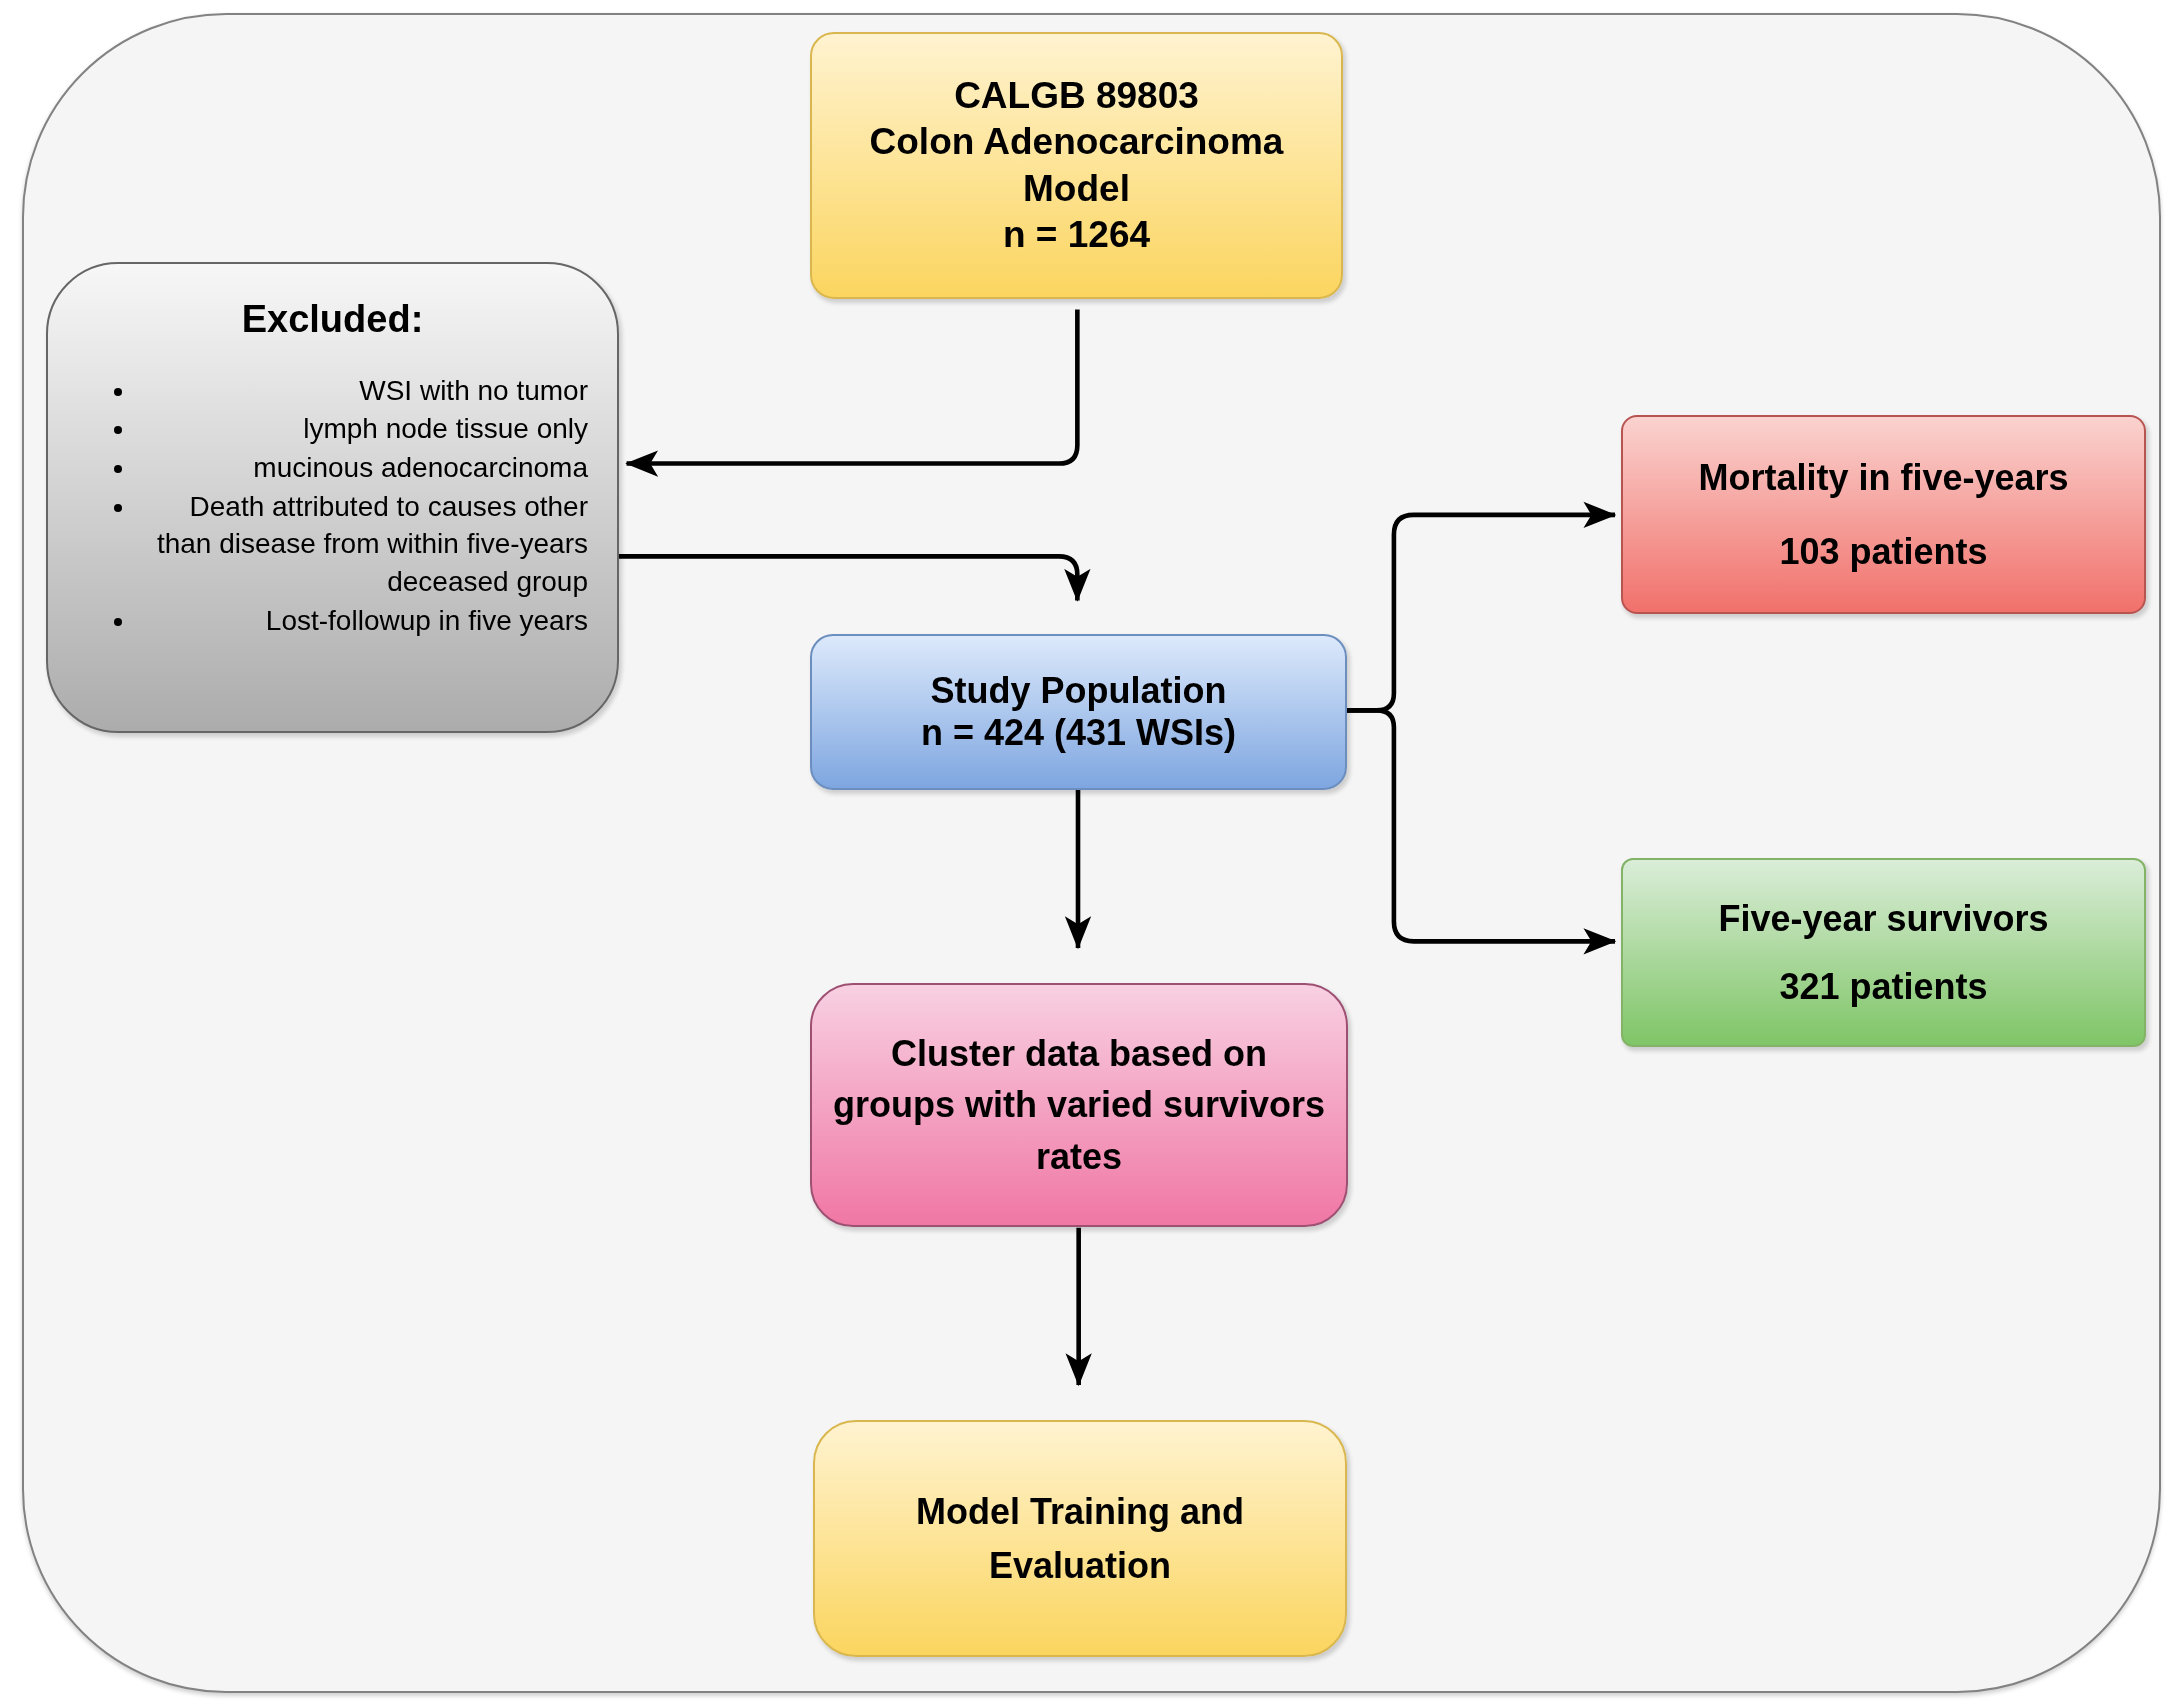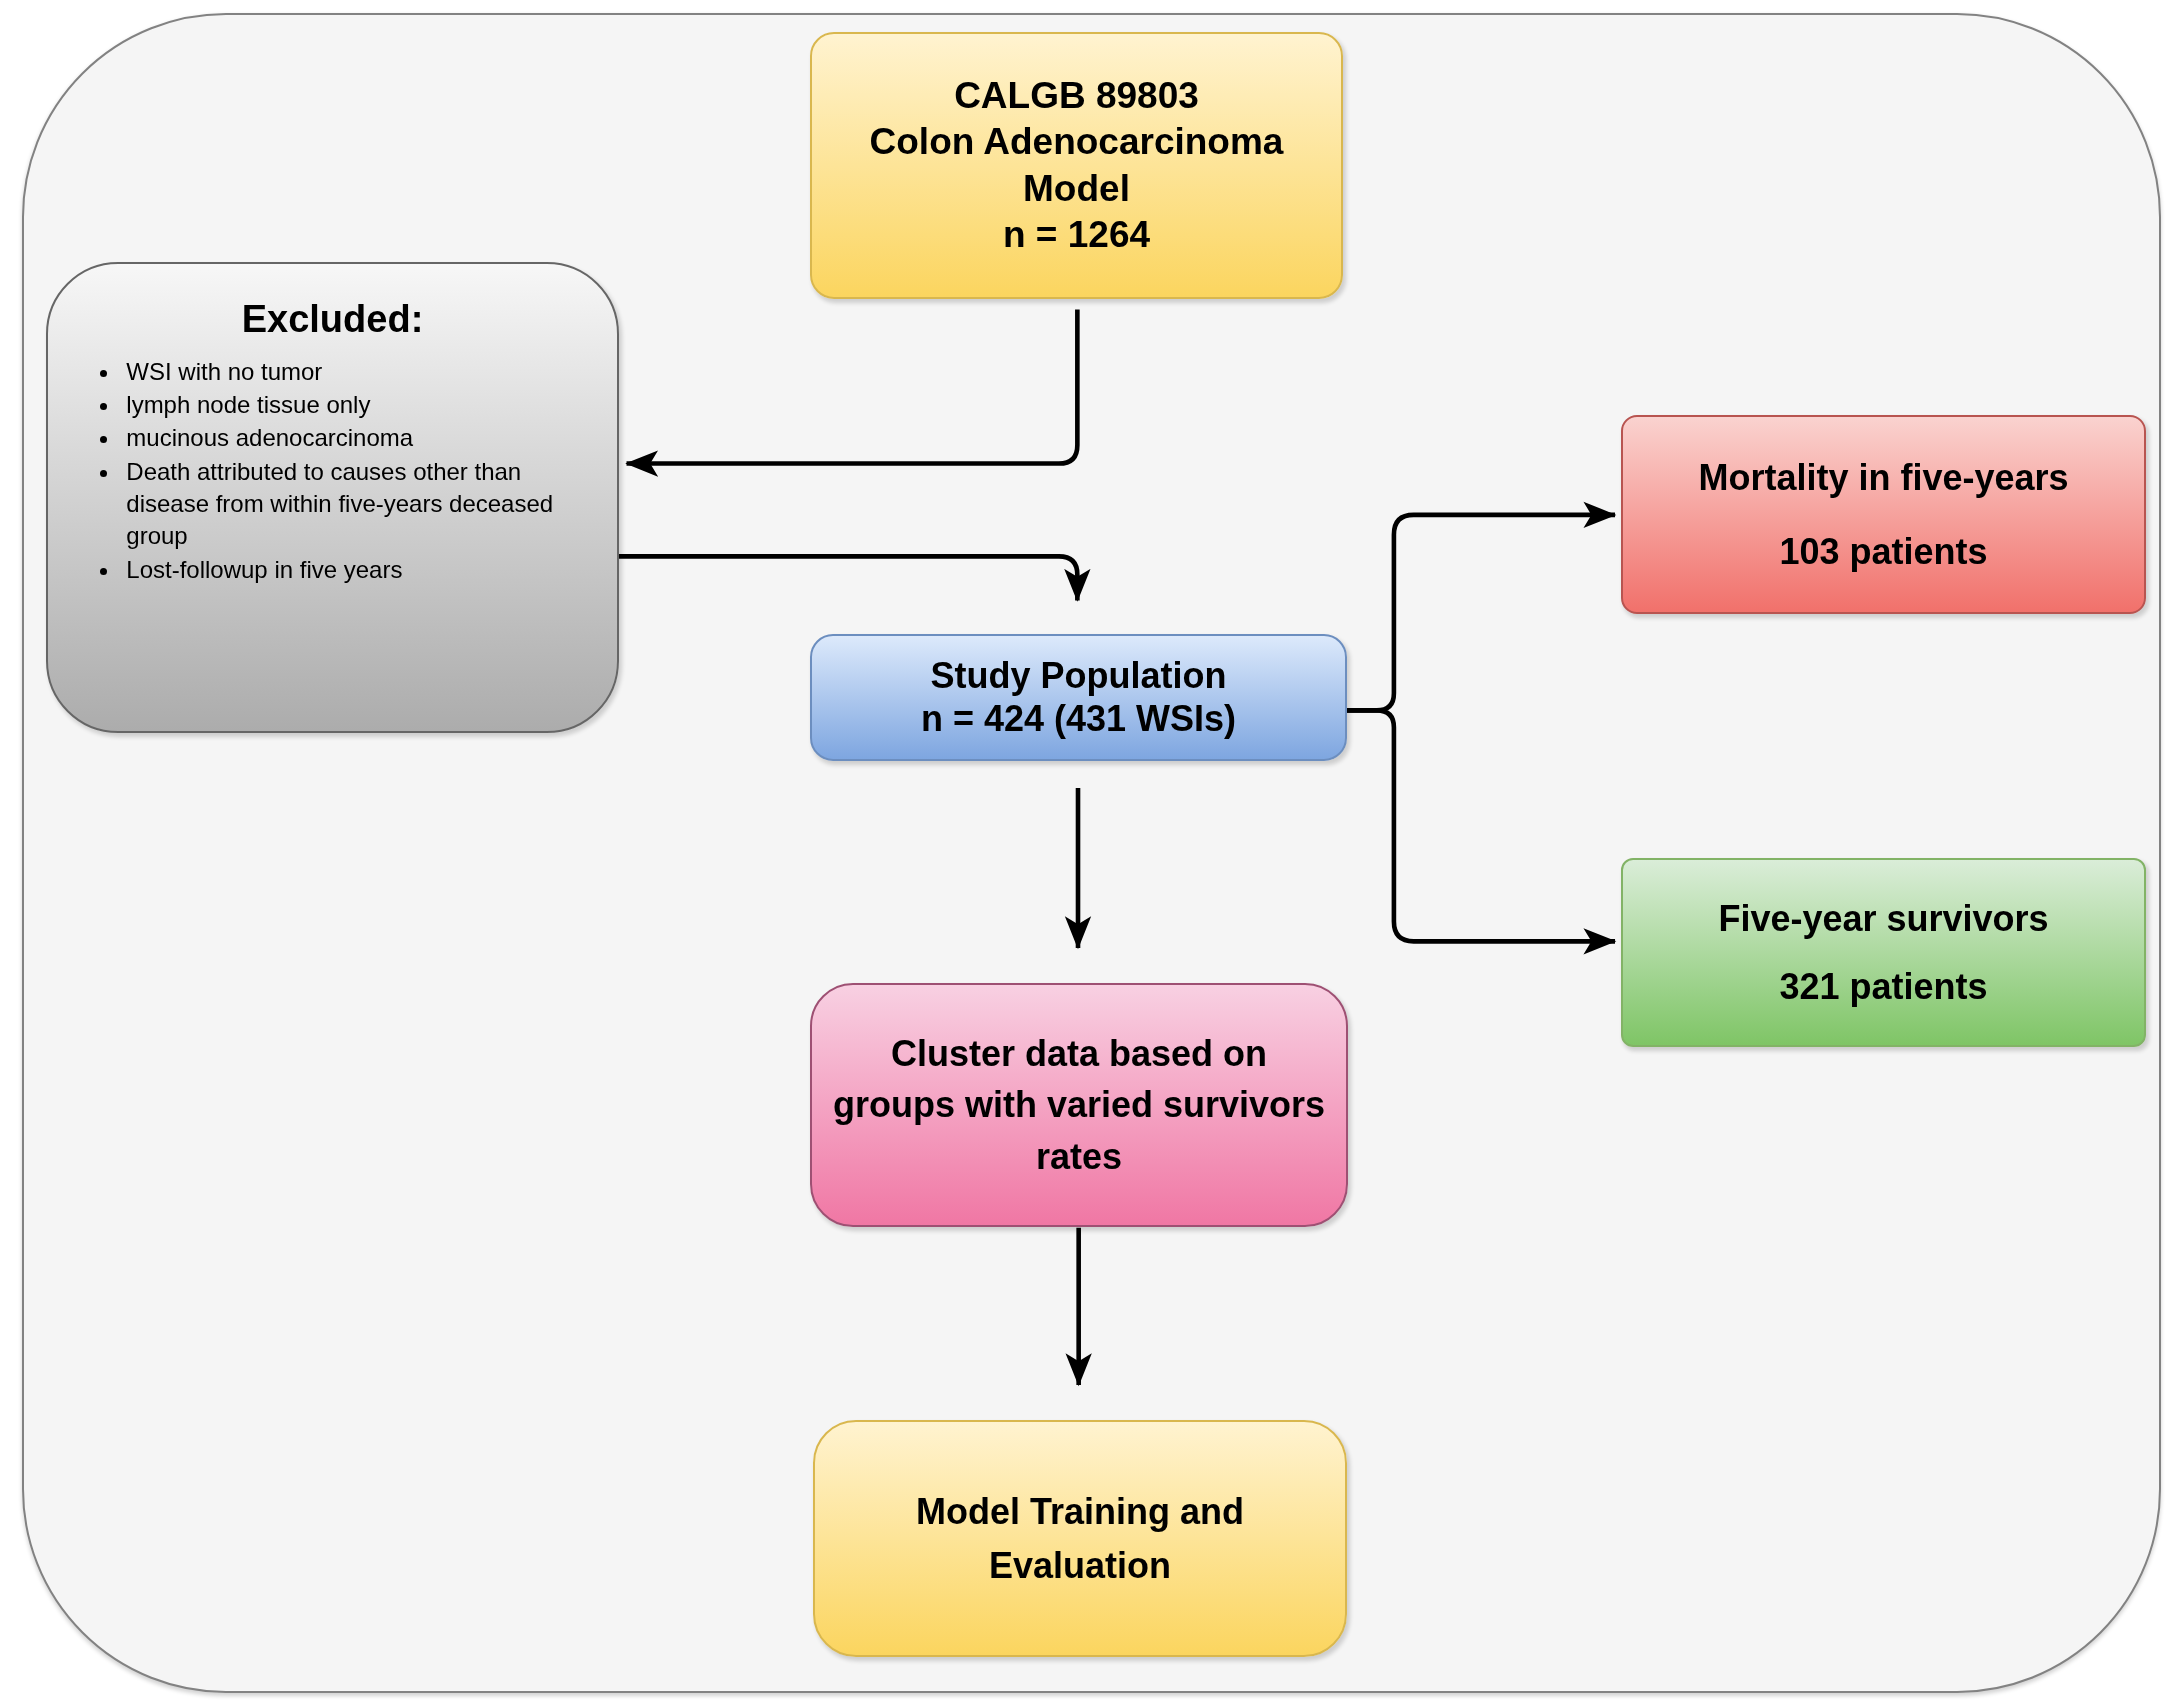--- a/index.html
+++ b/index.html
@@ -41,24 +41,24 @@
     font-size:37px;
   }
   .node-excluded{
     left:46px;top:262px;width:573px;height:471px;border-radius:72px;
     background:linear-gradient(to bottom,var(--gray-top,#F7F7F7),var(--gray-bottom,#ACACAC));
     border:2.6px solid var(--gray-border,#666666);
     justify-content:flex-start;align-items:stretch;
     padding:32px 13px 13px 26px;font-weight:normal;
   }
   .excluded-title{font-size:38px;font-weight:bold;text-align:center;margin:0 13px 12px 0;}
-  .excluded-list{margin:0;padding:0 0 0 47px;font-size:24px;line-height:1.34;text-align:left;}
+  .excluded-list{margin:16px;padding:0 0 0 47px;font-size:28px;line-height:1.34;text-align:right;}
   .excluded-list li{margin:0 0 1.3px 0;padding-left:5.3px;}
   .node-study{
-    left:810px;top:634px;width:537px;height:127px;border-radius:23px;
+    left:810px;top:634px;width:537px;height:156px;border-radius:23px;
     background:linear-gradient(to bottom,var(--blue-top,#DCE9FB),var(--blue-bottom,#7EA6E0));
     border:2.6px solid var(--blue-border,#6C8EBF);
     font-size:36px;line-height:1.18;
   }
   .node-mortality{
     left:1621px;top:415px;width:525px;height:199px;border-radius:16px;
     background:linear-gradient(to bottom,var(--red-top,#FAD2CF),var(--red-bottom,#F1716B));
     border:2.6px solid var(--red-border,#B85450);
     font-size:36px;justify-content:space-evenly;padding:9.2px 0;
   }

